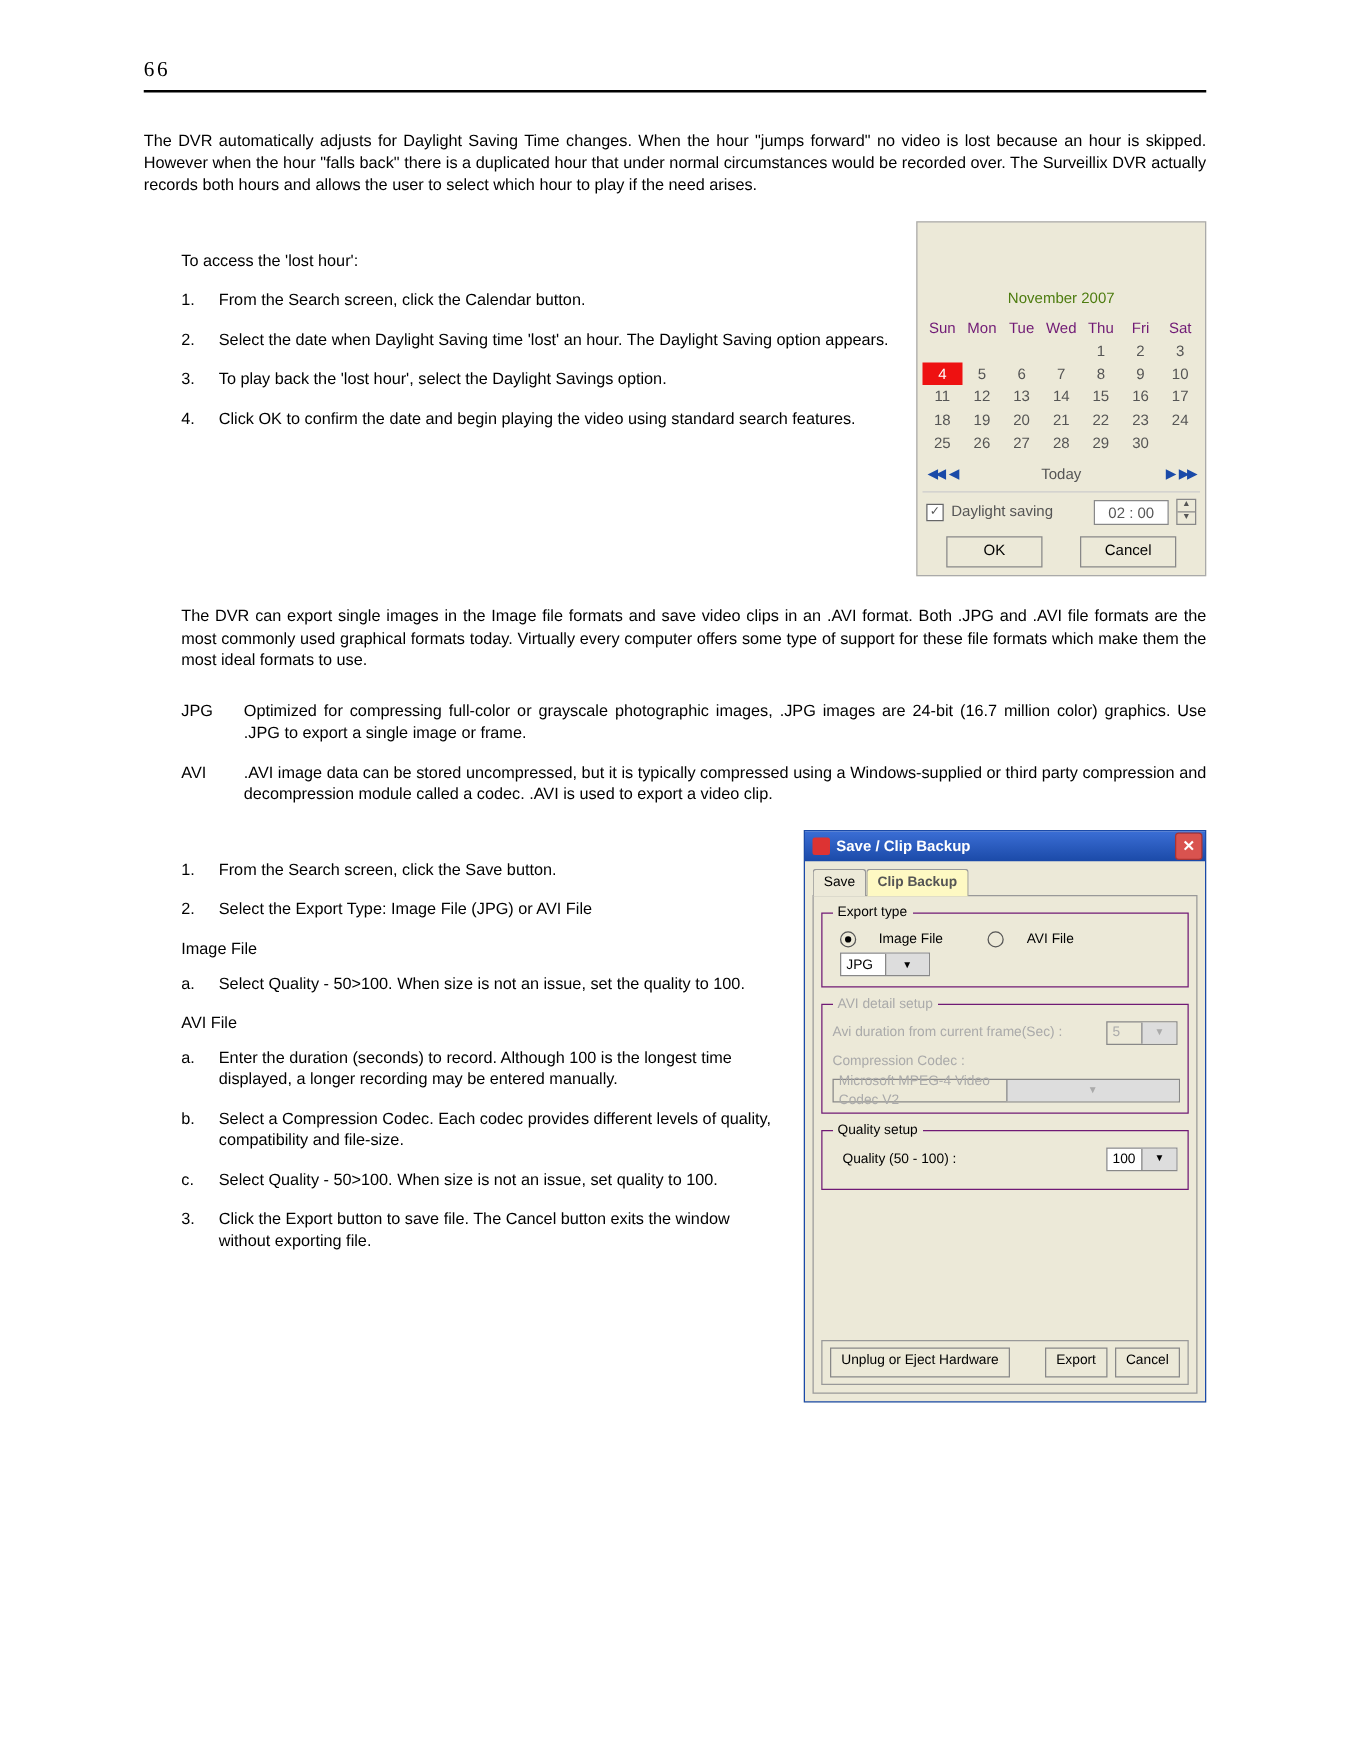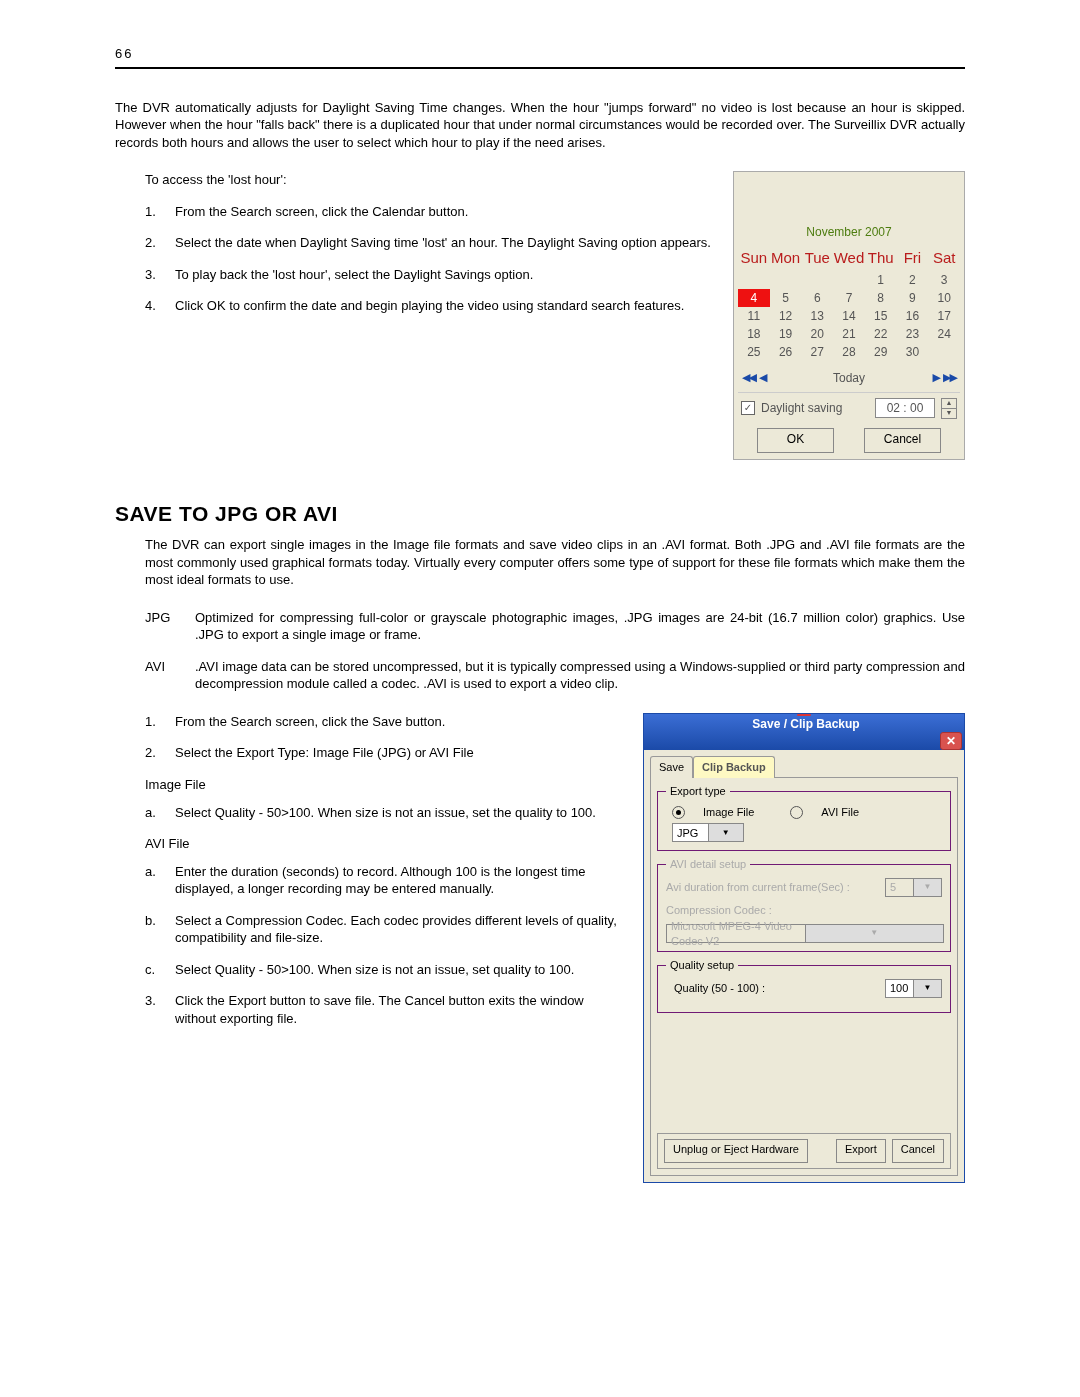--- a/index.html
+++ b/index.html
@@ -11,23 +11,24 @@
     line-height:1.35;
   }
   .page{
     width:1080px;
     height:1397px;
     box-sizing:border-box;
     padding:45px 115px 60px 115px;
     position:relative;
   }
   .page-number{
-    font-size:13px;
+    font-size:17px;
     letter-spacing:2px;
     margin-bottom:4px;
+    font-family:Liberation Serif, serif;
   }
   .hr{
     border:none;
     border-top:2px solid #000;
     margin:0 0 30px 0;
   }
   h2{
     font-size:21px;
     font-weight:bold;
     letter-spacing:0.5px;
@@ -38,21 +39,21 @@
     margin:0 0 20px 0;
   }
   .two-col{
     display:flex;
     gap:20px;
     align-items:flex-start;
   }
   .left{flex:1;}
   .right{flex:0 0 auto;}
   ol,ul{margin:0;padding:0;}
-  .body-indent{padding-left:30px;}
+  .body-indent{padding-left:30px;margin-top:23px;}
   .step-list{list-style:none;margin:0;}
   .step-list li{display:flex;margin-bottom:14px;}
   .step-list .num{width:30px;flex:0 0 30px;}
   .simple{margin-bottom:14px;}
   .deflist{display:flex;margin-bottom:14px;}
   .deflist .term{width:50px;flex:0 0 50px;}
   .deflist .def{flex:1;text-align:justify;}
   .sublabel{margin:14px 0 10px 0;}
   .sub-list{list-style:none;}
   .sub-list li{display:flex;margin-bottom:14px;}
@@ -63,21 +64,21 @@
     width:222px;
     border:1px solid #aaa;
     background:#ece9d8;
     font-family:Tahoma,Arial,sans-serif;
     font-size:12px;
     color:#555;
     padding:4px;
   }
   .cal-title{text-align:center;padding:4px 0 6px 0;color:#4d7c0f;margin-top:44px;}
   .cal-grid{display:grid;grid-template-columns:repeat(7,1fr);}
-  .cal-head{color:#b91c1c;text-align:center;padding:2px 0;font-size:15px;}
+  .cal-head{color:#701a75;text-align:center;padding:2px 0;font-size:12px;}
   .cal-cell{text-align:center;padding:1px 0;color:#555;}
   .cal-cell.sel{background:#e11;color:#fff;}
   .cal-nav{display:flex;align-items:center;justify-content:space-between;padding:8px 4px 6px 4px;color:#1a4aa8;}
   .cal-nav .arrow{color:#1a4aa8;font-size:11px;letter-spacing:-2px;}
   .cal-nav .today{flex:1;text-align:center;color:#555;}
   .cal-row{display:flex;align-items:center;border-top:1px solid #ccc;padding:5px 3px;gap:6px;}
   .chk{width:12px;height:12px;border:1px solid #666;background:#fff;display:inline-flex;align-items:center;justify-content:center;font-size:10px;line-height:1;}
   .timebox{width:58px;height:17px;border:1px solid #888;background:#fff;text-align:center;font-size:12px;padding-top:1px;}
   .spinner{width:14px;height:19px;border:1px solid #888;display:flex;flex-direction:column;font-size:7px;line-height:1;}
   .spinner div{flex:1;text-align:center;border-bottom:1px solid #888;}
@@ -89,27 +90,26 @@
   .dialog{
     width:320px;
     font-family:Tahoma,Arial,sans-serif;
     font-size:11px;
     background:#ece9d8;
     border:1px solid #1b4aa8;
   }
   .dlg-title{
     background:linear-gradient(#3b6ed5,#1b4aa8);
     color:#fff;
-    height:36px;
+    height:24px;
     display:flex;
     align-items:center;
     padding:0 2px 0 6px;
     font-weight:bold;
     font-size:12px;
-    flex-direction:column;
   }
   .dlg-title .icon{width:14px;height:14px;background:#d33;border-radius:2px;margin-right:5px;display:inline-block;}
   .dlg-close{
     margin-left:auto;width:20px;height:20px;background:#d9534f;border:1px solid #a33;
     border-radius:3px;color:#fff;display:flex;align-items:center;justify-content:center;font-weight:bold;
   }
   .dlg-body{padding:6px;}
   .tabs{display:flex;gap:0;}
   .tab{border:1px solid #999;border-bottom:none;padding:3px 8px;background:#ece9d8;font-size:11px;border-top-left-radius:3px;border-top-right-radius:3px;}
   .tab.inactive{background:#fef9c3;color:#555;font-weight:bold;}
@@ -229,21 +229,20 @@
             </span>
         </div>
         <div class="btnrow">
           <div class="winbtn">OK</div>
           <div class="winbtn">Cancel</div>
         </div>
       </div>
     </div>
   </div>
 
-  <h2>SAVE TO JPG OR AVI</h2>
   <p class="intro body-indent">The DVR can export single images in the Image file formats and save video clips in an .AVI format.  Both .JPG and .AVI file formats are the most commonly used graphical formats today.  Virtually every computer offers some type of support for these file formats which make them the most ideal formats to use.</p>
 
   <div class="body-indent">
     <div class="deflist">
         <div class="term">JPG</div>
         <div class="def">Optimized for compressing full-color or grayscale photographic images, .JPG images are 24-bit (16.7 million color) graphics. Use .JPG to export a single image or frame.</div>
       </div>
     <div class="deflist">
         <div class="term">AVI</div>
         <div class="def">.AVI image data can be stored uncompressed, but it is typically compressed using a Windows-supplied or third party compression and decompression module called a codec.  .AVI is used to export a video clip.</div>

